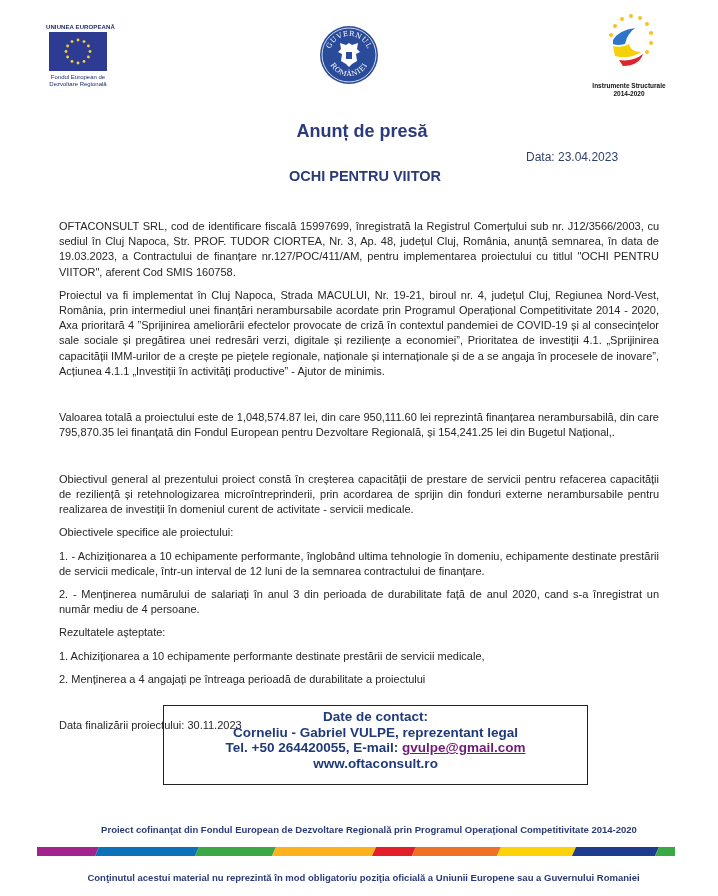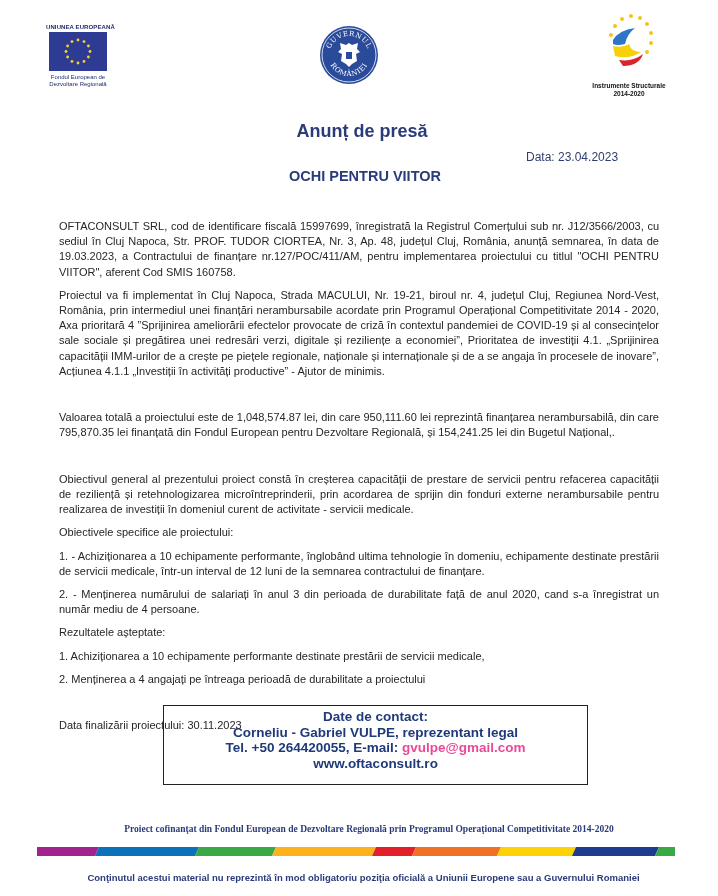--- a/index.html
+++ b/index.html
@@ -25,24 +25,24 @@
 
   
   #body { left: 51px; top: 211px; width: 616px; font-size: 11px; line-height: 15.2px; color: #262626; }
   #body p { margin: 8px; }
   #body .j { text-align: justify; text-align-last: left; }
   #body .gap { height: 15.2px; }
 
   
   #contact { left: 147px; top: 705px; width: 425px; height: 80px; border: 1px solid #222; box-sizing: border-box;
              text-align: center; color: #1f3a7a; font-weight: bold; font-size: 13.5px; line-height: 15.6px; padding-top: 3px; margin-left: 16px; }
-  #contact a { color: #ec4899; }
+  #contact a { color: #701a75; text-decoration: underline; }
 
   
-  #cofin { left: 0; width: 718px; top: 824px; text-align: center; font-size: 9.5px; font-weight: bold; color: #2a3b7a; padding-left: 20px; box-sizing: border-box; font-family: Liberation Serif, serif; }
+  #cofin { left: 0; width: 718px; top: 824px; text-align: center; font-size: 9.5px; font-weight: bold; color: #2a3b7a; padding-left: 20px; box-sizing: border-box; }
   #stripe { left: 37px; top: 847px; width: 638px; height: 9px; }
   #disclaimer { left: 0; width: 697px; top: 872px; text-align: center; font-size: 9.5px; font-weight: bold; color: #2a3b7a; padding-left: 30px; box-sizing: border-box; }
 </style>
 </head>
 <body>
 
 <div id="eu-logo" class="abs">
   <div class="top">UNIUNEA EUROPEANĂ</div>
   <div class="flag">
     <svg width="58" height="39" viewBox="0 0 58 39">

